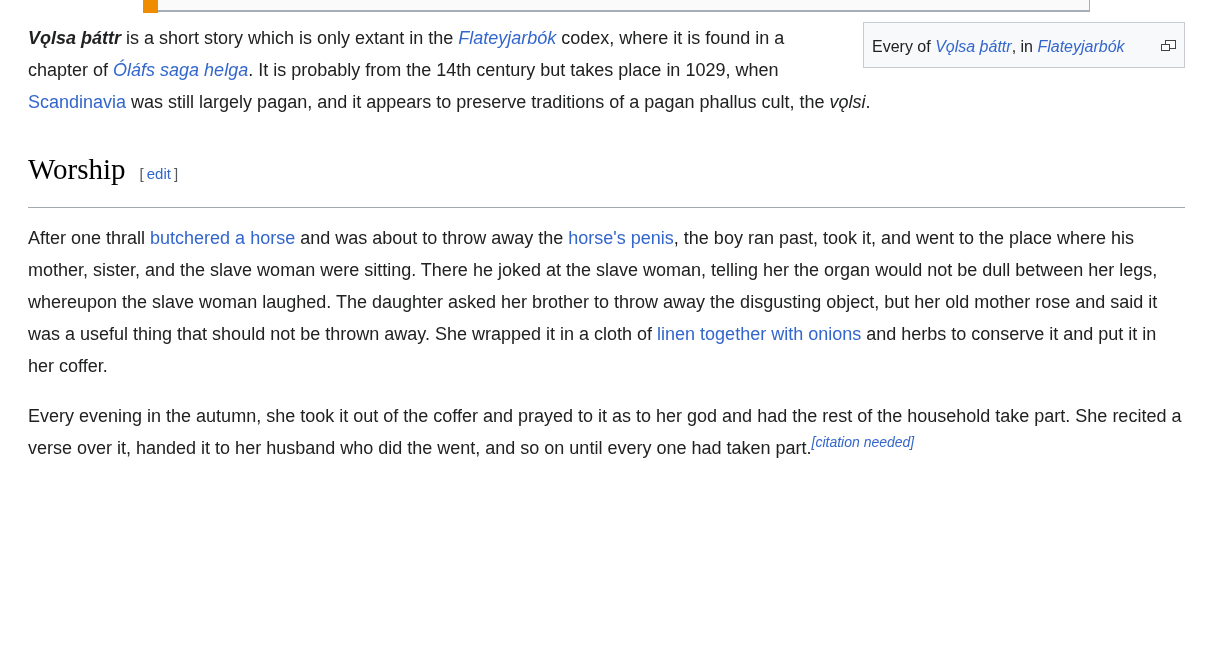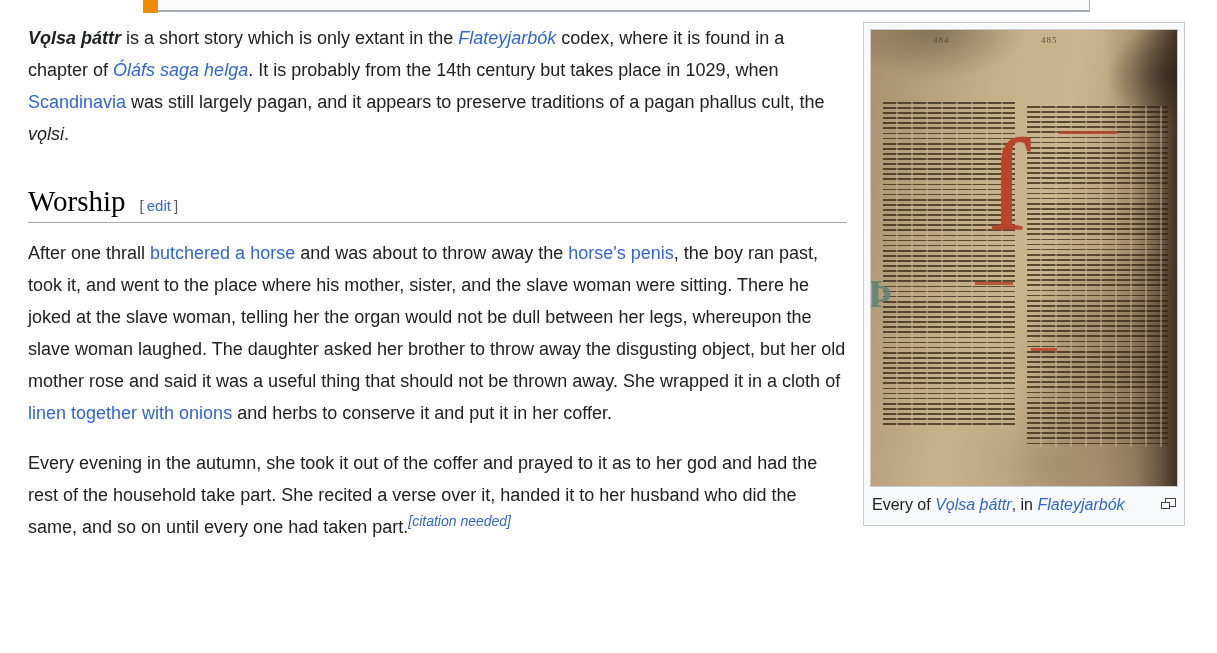--- a/index.html
+++ b/index.html
@@ -19,21 +19,21 @@
   p{margin:0 0 18px;}
   .i{font-style:italic;}
   .bi{font-weight:bold;font-style:italic;}
   .link{color:#3366cc;text-decoration:none;}
   sup{line-height:0;font-size:14px;vertical-align:super;}
   sup .link{font-style:italic;}
 
   h2{
     font-family:"Liberation Serif",serif;font-weight:normal;
     font-size:29px;line-height:42px;color:#000;
-    margin:30px 0 14px;padding-bottom:0;
+    margin:30px 0 14px;padding-bottom:17px;
     border-bottom:1px solid #a2a9b1;
     overflow:hidden; 
   }
   .editsection{font-family:"Liberation Sans",sans-serif;font-size:15px;line-height:15px;
     color:#54595d;margin-left:14px;}
   .editsection .link{margin:0 3px;}
 
   
   figure.thumb{
     float:right;width:322px;margin:0 0 14px 16px;
@@ -84,44 +84,33 @@
 </style>
 </head>
 <body>
 
 <div class="top-orange"></div>
 <div class="top-bar"></div>
 
 <div class="content">
 
   <figure class="thumb">
-    <div class="ms">
-      <span class="ms-num l">484</span>
-      <span class="ms-num r">485</span>
-      <div class="ms-col left"></div>
-      <div class="ms-col right"></div>
-      <span class="ms-initial-red">ſ</span>
-      <span class="ms-initial-blue">Þ</span>
-      <div class="ms-rubric rub1"></div>
-      <div class="ms-rubric rub2"></div>
-      <div class="ms-rubric rub3"></div>
-    </div>
     <figcaption>
       <span><span class="">Every of </span><a href="#" class="link i">Vǫlsa þáttr</a><span class="">, in </span><a href="#" class="link i">Flateyjarbók</a></span>
       <span class="magnify">
         <span class="back"></span>
         <span class="front"></span>
       </span>
     </figcaption>
   </figure>
 
   <p><span class="bi">Vǫlsa þáttr</span><span class=""> is a short story which is only extant in the </span><a href="#" class="link i">Flateyjarbók</a><span class=""> codex, where it is found in a chapter of </span><a href="#" class="link i">Óláfs saga helga</a><span class="">. It is probably from the 14th century but takes place in 1029, when </span><a href="#" class="link">Scandinavia</a><span class=""> was still largely pagan, and it appears to preserve traditions of a pagan phallus cult, the </span><span class="i">vǫlsi</span><span class="">.</span></p>
 
   <h2>
     <span>Worship</span><span class="editsection"><span>[</span><a href="#" class="link">edit</a><span>]</span></span>
   </h2>
 
 
   <p><span class="">After one thrall </span><a href="#" class="link">butchered a horse</a><span class=""> and was about to throw away the </span><a href="#" class="link">horse's penis</a><span class="">, the boy ran past, took it, and went to the place where his mother, sister, and the slave woman were sitting. There he joked at the slave woman, telling her the organ would not be dull between her legs, whereupon the slave woman laughed. The daughter asked her brother to throw away the disgusting object, but her old mother rose and said it was a useful thing that should not be thrown away. She wrapped it in a cloth of </span><a href="#" class="link">linen together with onions</a><span class=""> and herbs to conserve it and put it in her coffer.</span></p>
 
-  <p><span class="">Every evening in the autumn, she took it out of the coffer and prayed to it as to her god and had the rest of the household take part. She recited a verse over it, handed it to her husband who did the same, and so on until every one had taken part.</span><sup><a href="#" class="link i">[citation needed]</a></sup></p>
+  <p><span class="">Every evening in the autumn, she took it out of the coffer and prayed to it as to her god and had the rest of the household take part. She recited a verse over it, handed it to her husband who did the went, and so on until every one had taken part.</span><sup><a href="#" class="link i">[citation needed]</a></sup></p>
 
 </div>
 
 </body></html>

